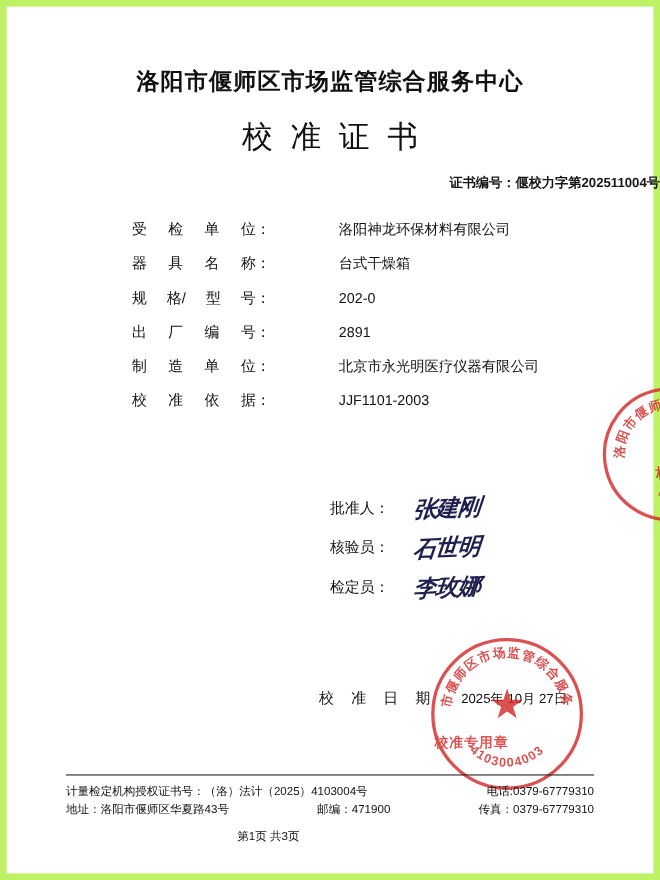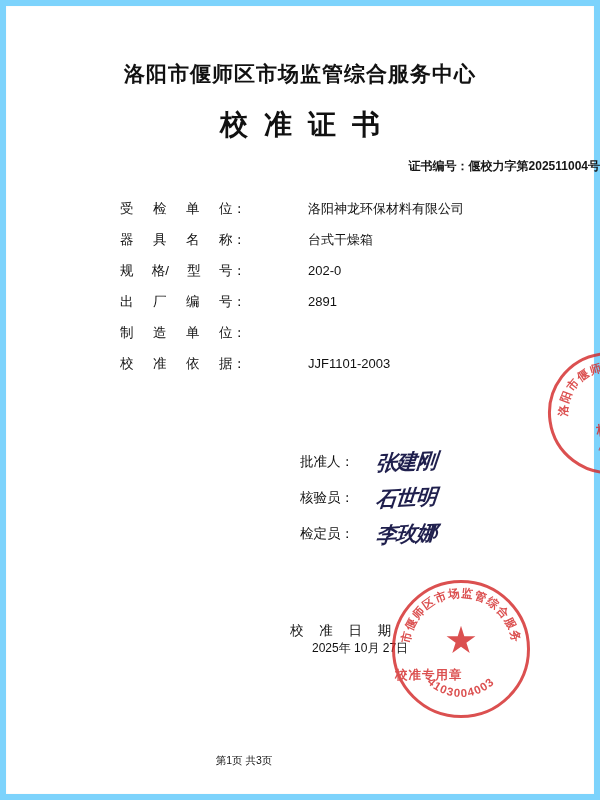--- a/index.html
+++ b/index.html
@@ -13,21 +13,21 @@
     font-family: "Liberation Sans", sans-serif;
     color: #1b1b1b;
     position: relative;
     overflow: hidden;
   }
   .page {
     position: absolute;
     left: 0; top: 0;
     width: 600px;
     height: 800px;
-    background: #7dd3fc;
+    background: #bef264;
   }
   .paper-edge {
     position: absolute;
     left: 6px; top: 6px;
     width: 588px; height: 788px;
     background: #ffffff;
     box-shadow: inset 0 0 2px rgba(0,0,0,0.06);
   }
 
   
@@ -40,21 +40,21 @@
     font-weight: bold;
     letter-spacing: 1px;
     color: #111;
   }
   .cert-title {
     position: absolute;
     left: 0; top: 106px;
     width: 600px;
     text-align: center;
     font-size: 28px;
-    font-weight: bold;
+    font-weight: normal;
     letter-spacing: 16px;
     text-indent: 16px;
     color: #111;
   }
   .cert-number {
     position: absolute;
     left: 0; top: 158px;
     width: 600px;
     text-align: right;
     font-size: 12px;
@@ -123,23 +123,22 @@
 
   
   .date-block {
     position: absolute;
     left: 290px;
     top: 622px;
     width: 290px;
   }
   .date-row {
     display: flex;
-    align-items: flex-start;
+    align-items: center;
     height: 26px;
-    flex-direction: column;
   }
   .date-label {
     font-size: 13.5px;
     color: #111;
     white-space: nowrap;
   }
   .date-label.spaced {
     letter-spacing: 6px;
   }
   .date-value {
@@ -307,20 +306,21 @@
       <div class="field-value">2891</div>
     </div>
 
     <div class="field-row">
       <div class="field-label">
         <span>制</span>
           <span>造</span>
           <span>单</span>
           <span>位：</span>
       </div>
+      <div class="field-value">北京市永光明医疗仪器有限公司</div>
     </div>
 
     <div class="field-row">
       <div class="field-label">
         <span>校</span>
           <span>准</span>
           <span>依</span>
           <span>据：</span>
       </div>
       <div class="field-value">JJF1101-2003</div>
@@ -377,14 +377,25 @@
         </text>
         <text font-size="8">
           <textPath href="#marcb" startOffset="50%" text-anchor="middle">4103004003</textPath>
         </text>
       </svg>
     </div>
     <div class="seal-star"></div>
     <div class="seal-center-text">校准专用章</div>
   </div>
 
+  <div class="footer">
+    <div class="footer-row">
+      <div class="footer-left">计量检定机构授权证书号：（洛）法计（2025）4103004号</div>
+      <div class="footer-right">电话:0379-67779310</div>
+    </div>
+    <div class="footer-row">
+      <div class="footer-left">地址：洛阳市偃师区华夏路43号</div>
+      <div class="footer-left">邮编：471900</div>
+      <div class="footer-right">传真：0379-67779310</div>
+    </div>
+  </div>
   <div class="page-num">第1页  共3页</div>
 </div>
 
 </body></html>

